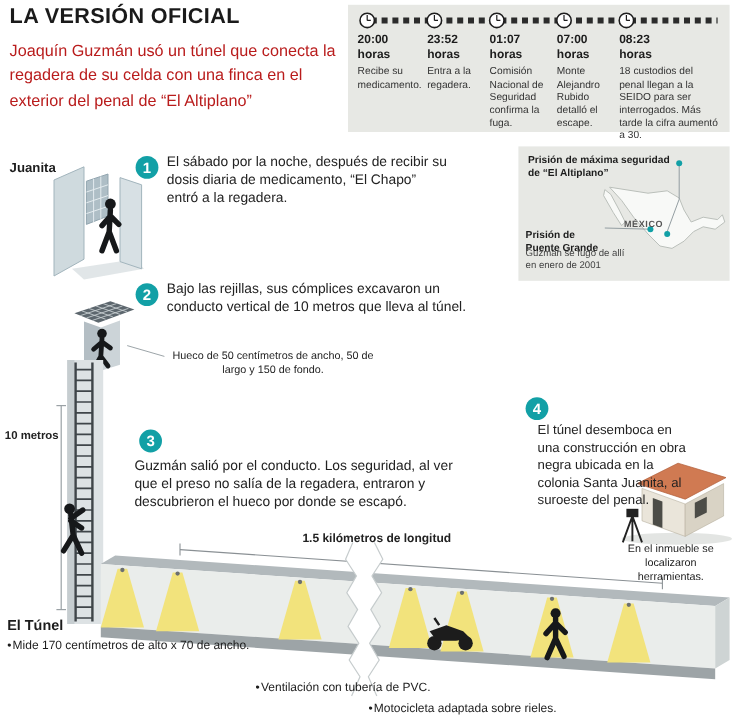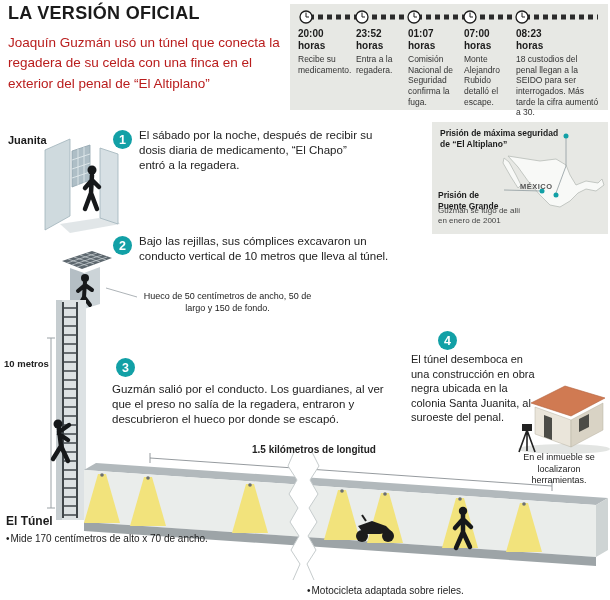--- a/index.html
+++ b/index.html
@@ -226,26 +226,27 @@
   <div class="abs steptext" style="left:139px;top:128px;width:235px">El sábado por la noche, después de recibir su dosis diaria de medicamento, “El Chapo” entró a la regadera.</div>
 
   <div class="abs stepnum" style="left:113px;top:236px">2</div>
   <div class="abs steptext" style="left:139px;top:234px;width:265px">Bajo las rejillas, sus cómplices excavaron un conducto vertical de 10 metros que lleva al túnel.</div>
 
   <div class="abs small-note" style="left:140px;top:291px;width:175px">Hueco de 50 centímetros de ancho, 50 de largo y 150 de fondo.</div>
 
   <div class="abs len-label" style="left:4px;top:358px;font-size:9.5px">10 metros</div>
 
   <div class="abs stepnum" style="left:116px;top:358px">3</div>
-  <div class="abs steptext" style="left:112px;top:382px;width:272px">Guzmán salió por el conducto. Los guardianes, al ver que el preso no salía de la regadera, entraron y descubrieron el hueco por donde se escapó.</div>
+  <div class="abs steptext" style="left:112px;top:382px;width:272px">Guzmán salió por el conducto. Los seguridad, al ver que el preso no salía de la regadera, entraron y descubrieron el hueco por donde se escapó.</div>
 
   <div class="abs stepnum" style="left:438px;top:331px">4</div>
-  <div class="abs steptext" style="left:411px;top:352px;width:132px;font-size:11px">El túnel desemboca en una construcción en obra negra ubicada en la colonia Santa Juanita, al suroeste del penal.</div>
+  <div class="abs steptext" style="left:448px;top:352px;width:132px;font-size:11px">El túnel desemboca en una construcción en obra negra ubicada en la colonia Santa Juanita, al suroeste del penal.</div>
 
   <div class="abs small-note" style="left:517px;top:452px;width:84px">En el inmueble se localizaron herramientas.</div>
 
   <div class="abs len-label" style="left:252px;top:444px">1.5 kilómetros de longitud</div>
 
   <div class="abs tunnel-title" style="left:6px;top:514px">El Túnel</div>
   <div class="abs fact" style="left:6px;top:533px">Mide 170 centímetros de alto x 70 de ancho.</div>
+  <div class="abs fact" style="left:213px;top:568px">Ventilación con tubería de PVC.</div>
   <div class="abs fact" style="left:307px;top:585px">Motocicleta adaptada sobre rieles.</div>
 
 </div>
 
 </body></html>

